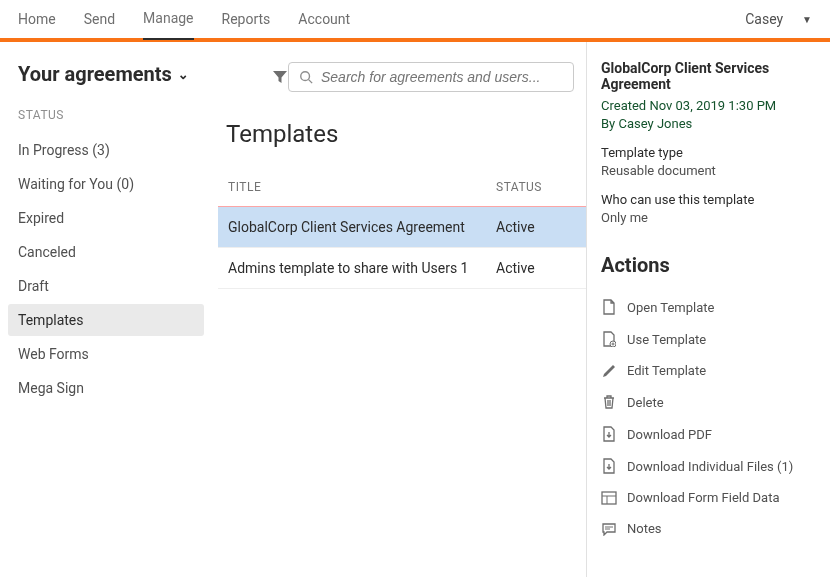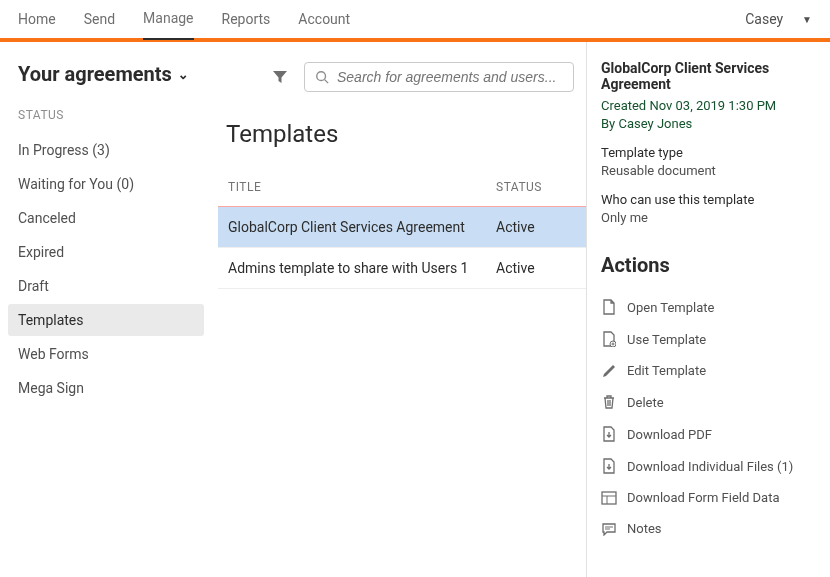--- a/index.html
+++ b/index.html
@@ -68,21 +68,21 @@
     background: #eaeaea;
     color: #2c2c2c;
   }
   
   .main {
     flex: 1;
     padding: 20px 0 0 6px;
     min-width: 0;
   }
   .toolbar {
-    display: flex; align-items: center; gap: 16px;
+    display: flex; align-items: center; gap: 0;
     padding-right: 12px;
     margin-left: 54px;
     margin-bottom: 28px;
   }
   .filter-icon { color: #6e6e6e; cursor: pointer; }
   .search {
     flex: 1;
     display: flex; align-items: center; gap: 8px;
     border: 1px solid #cacaca;
     border-radius: 4px;
@@ -160,22 +160,22 @@
 <div class="content">
 
   <div class="sidebar">
     <div class="sidebar-title">
       <span>Your agreements</span>
       <span style="font-size:13px;">⌄</span>
     </div>
     <div class="section-label">STATUS</div>
     <div class="side-item">In Progress (3)</div>
     <div class="side-item">Waiting for You (0)</div>
+    <div class="side-item">Expired</div>
     <div class="side-item">Canceled</div>
-    <div class="side-item">Expired</div>
     <div class="side-item">Draft</div>
     <div class="side-item selected">Templates</div>
     <div class="side-item">Web Forms</div>
     <div class="side-item">Mega Sign</div>
   </div>
 
   <div class="main">
     <div class="toolbar">
       <span class="filter-icon">
         <svg width="16" height="16" viewBox="0 0 16 16">

